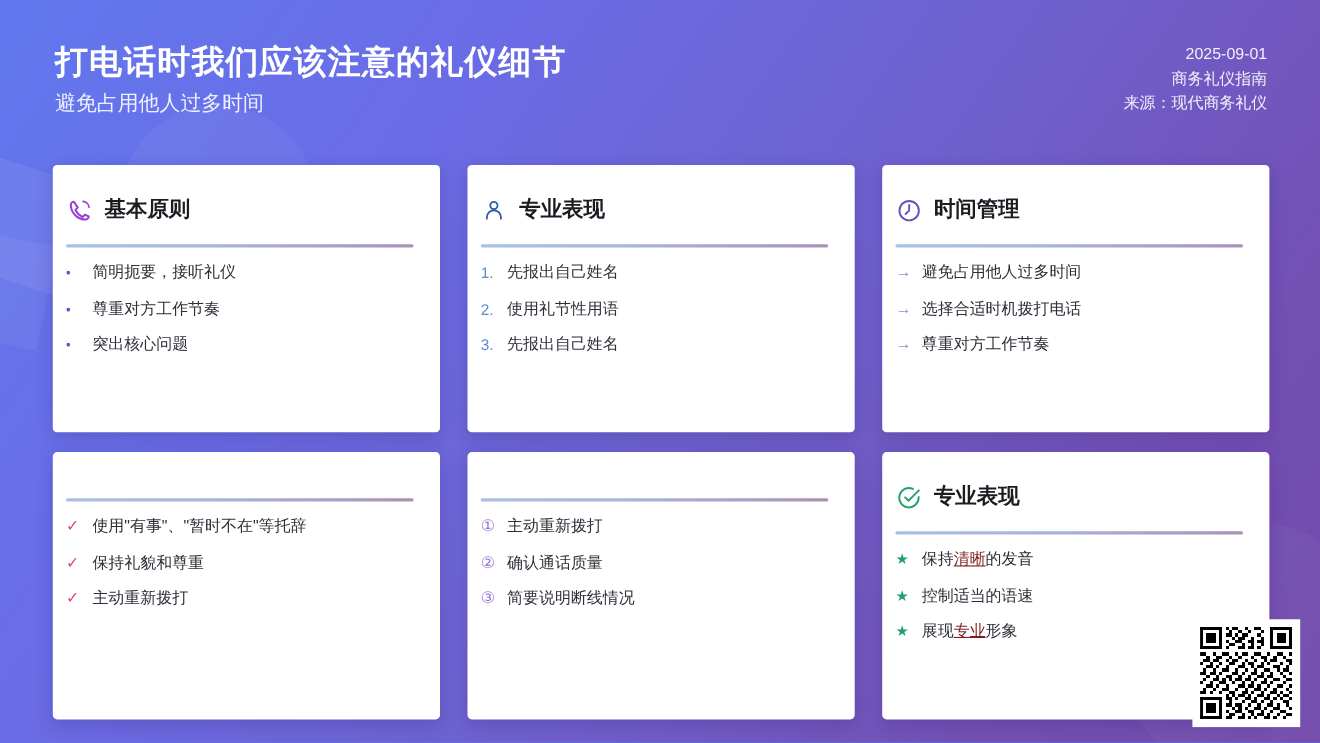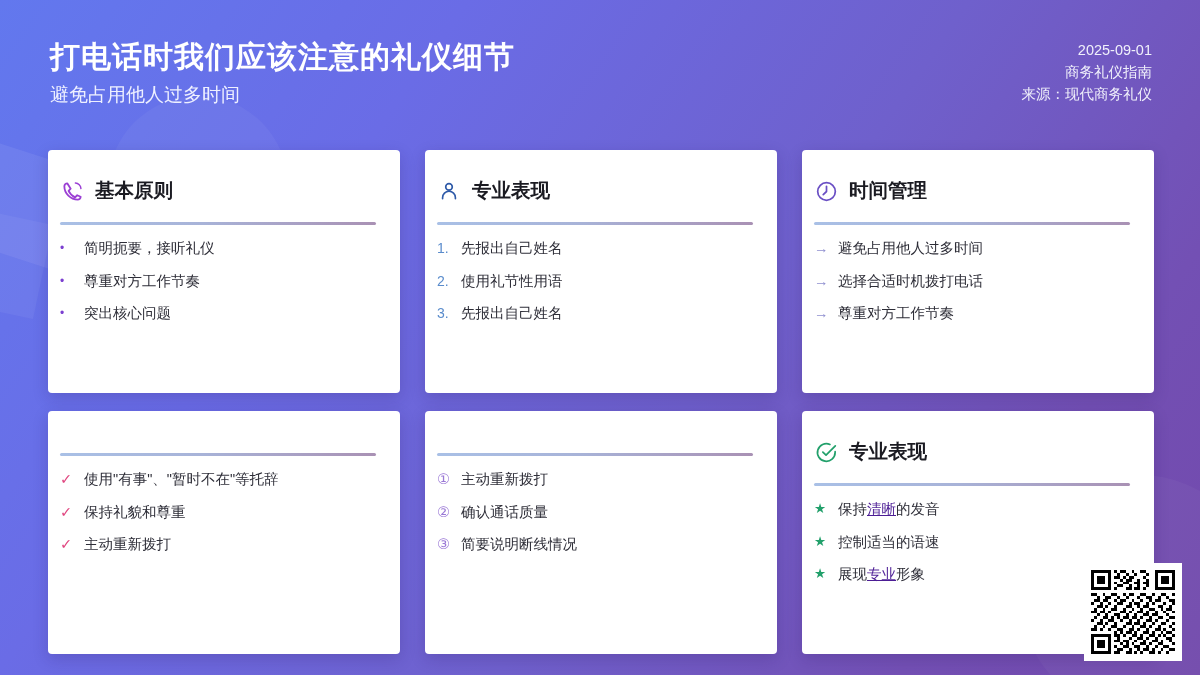--- a/index.html
+++ b/index.html
@@ -62,21 +62,21 @@
   .marker{flex:0 0 auto;min-width:15px;display:inline-block;text-align:left;}
 
   
   .m-bullet{color:#7b3fd0;font-size:12px;line-height:1.55;}
   .m-num{color:#5a8ccc;font-size:14px;}
   .m-arrow{color:#8f8fd0;font-size:14.5px;}
   .m-check{color:#e0457f;font-size:14.5px;}
   .m-circnum{color:#9b79d6;font-size:14.5px;}
   .m-star{color:#22a06b;font-size:13.5px;}
 
-  .hl{color:#4c1d95;text-decoration:underline;}
+  .hl{color:#7f1d1d;text-decoration:underline;}
 
   
   .qr{
     position:absolute;right:18px;bottom:14px;width:98px;height:98px;
     background:#ffffff;padding:7px;box-sizing:border-box;
   }
   .qr svg{display:block;width:100%;height:100%;}
 </style>
 </head>
 <body>

